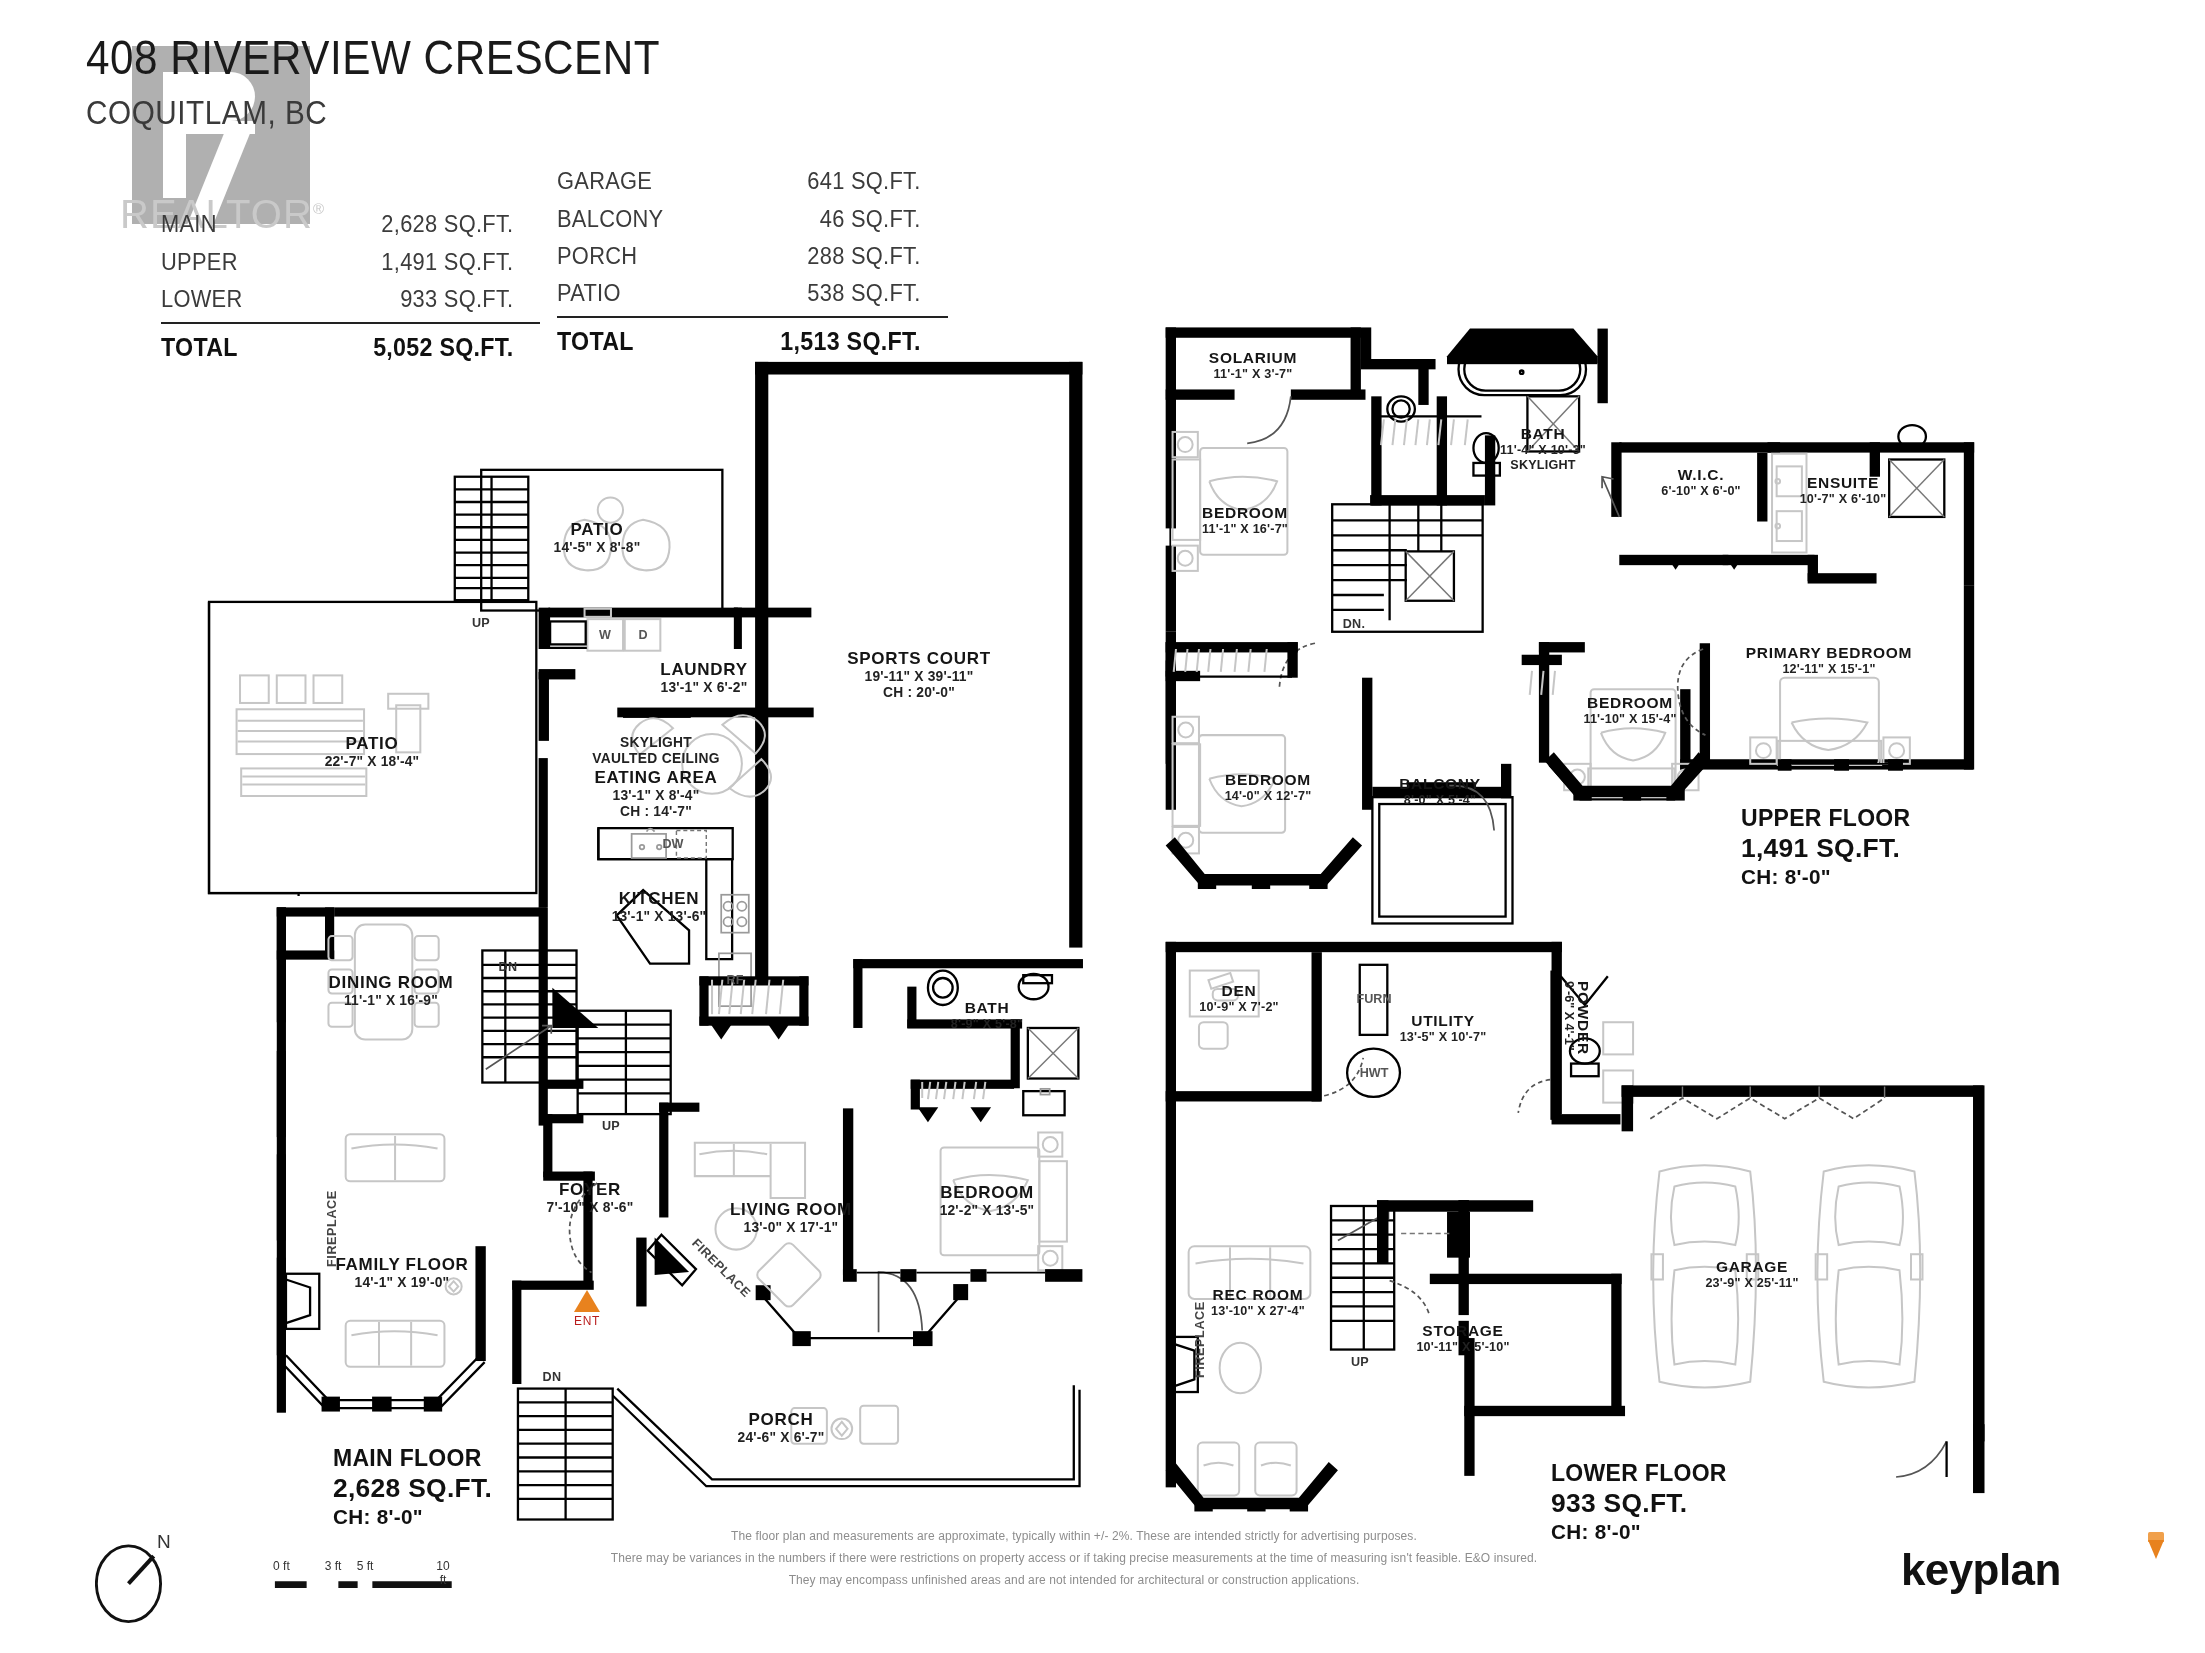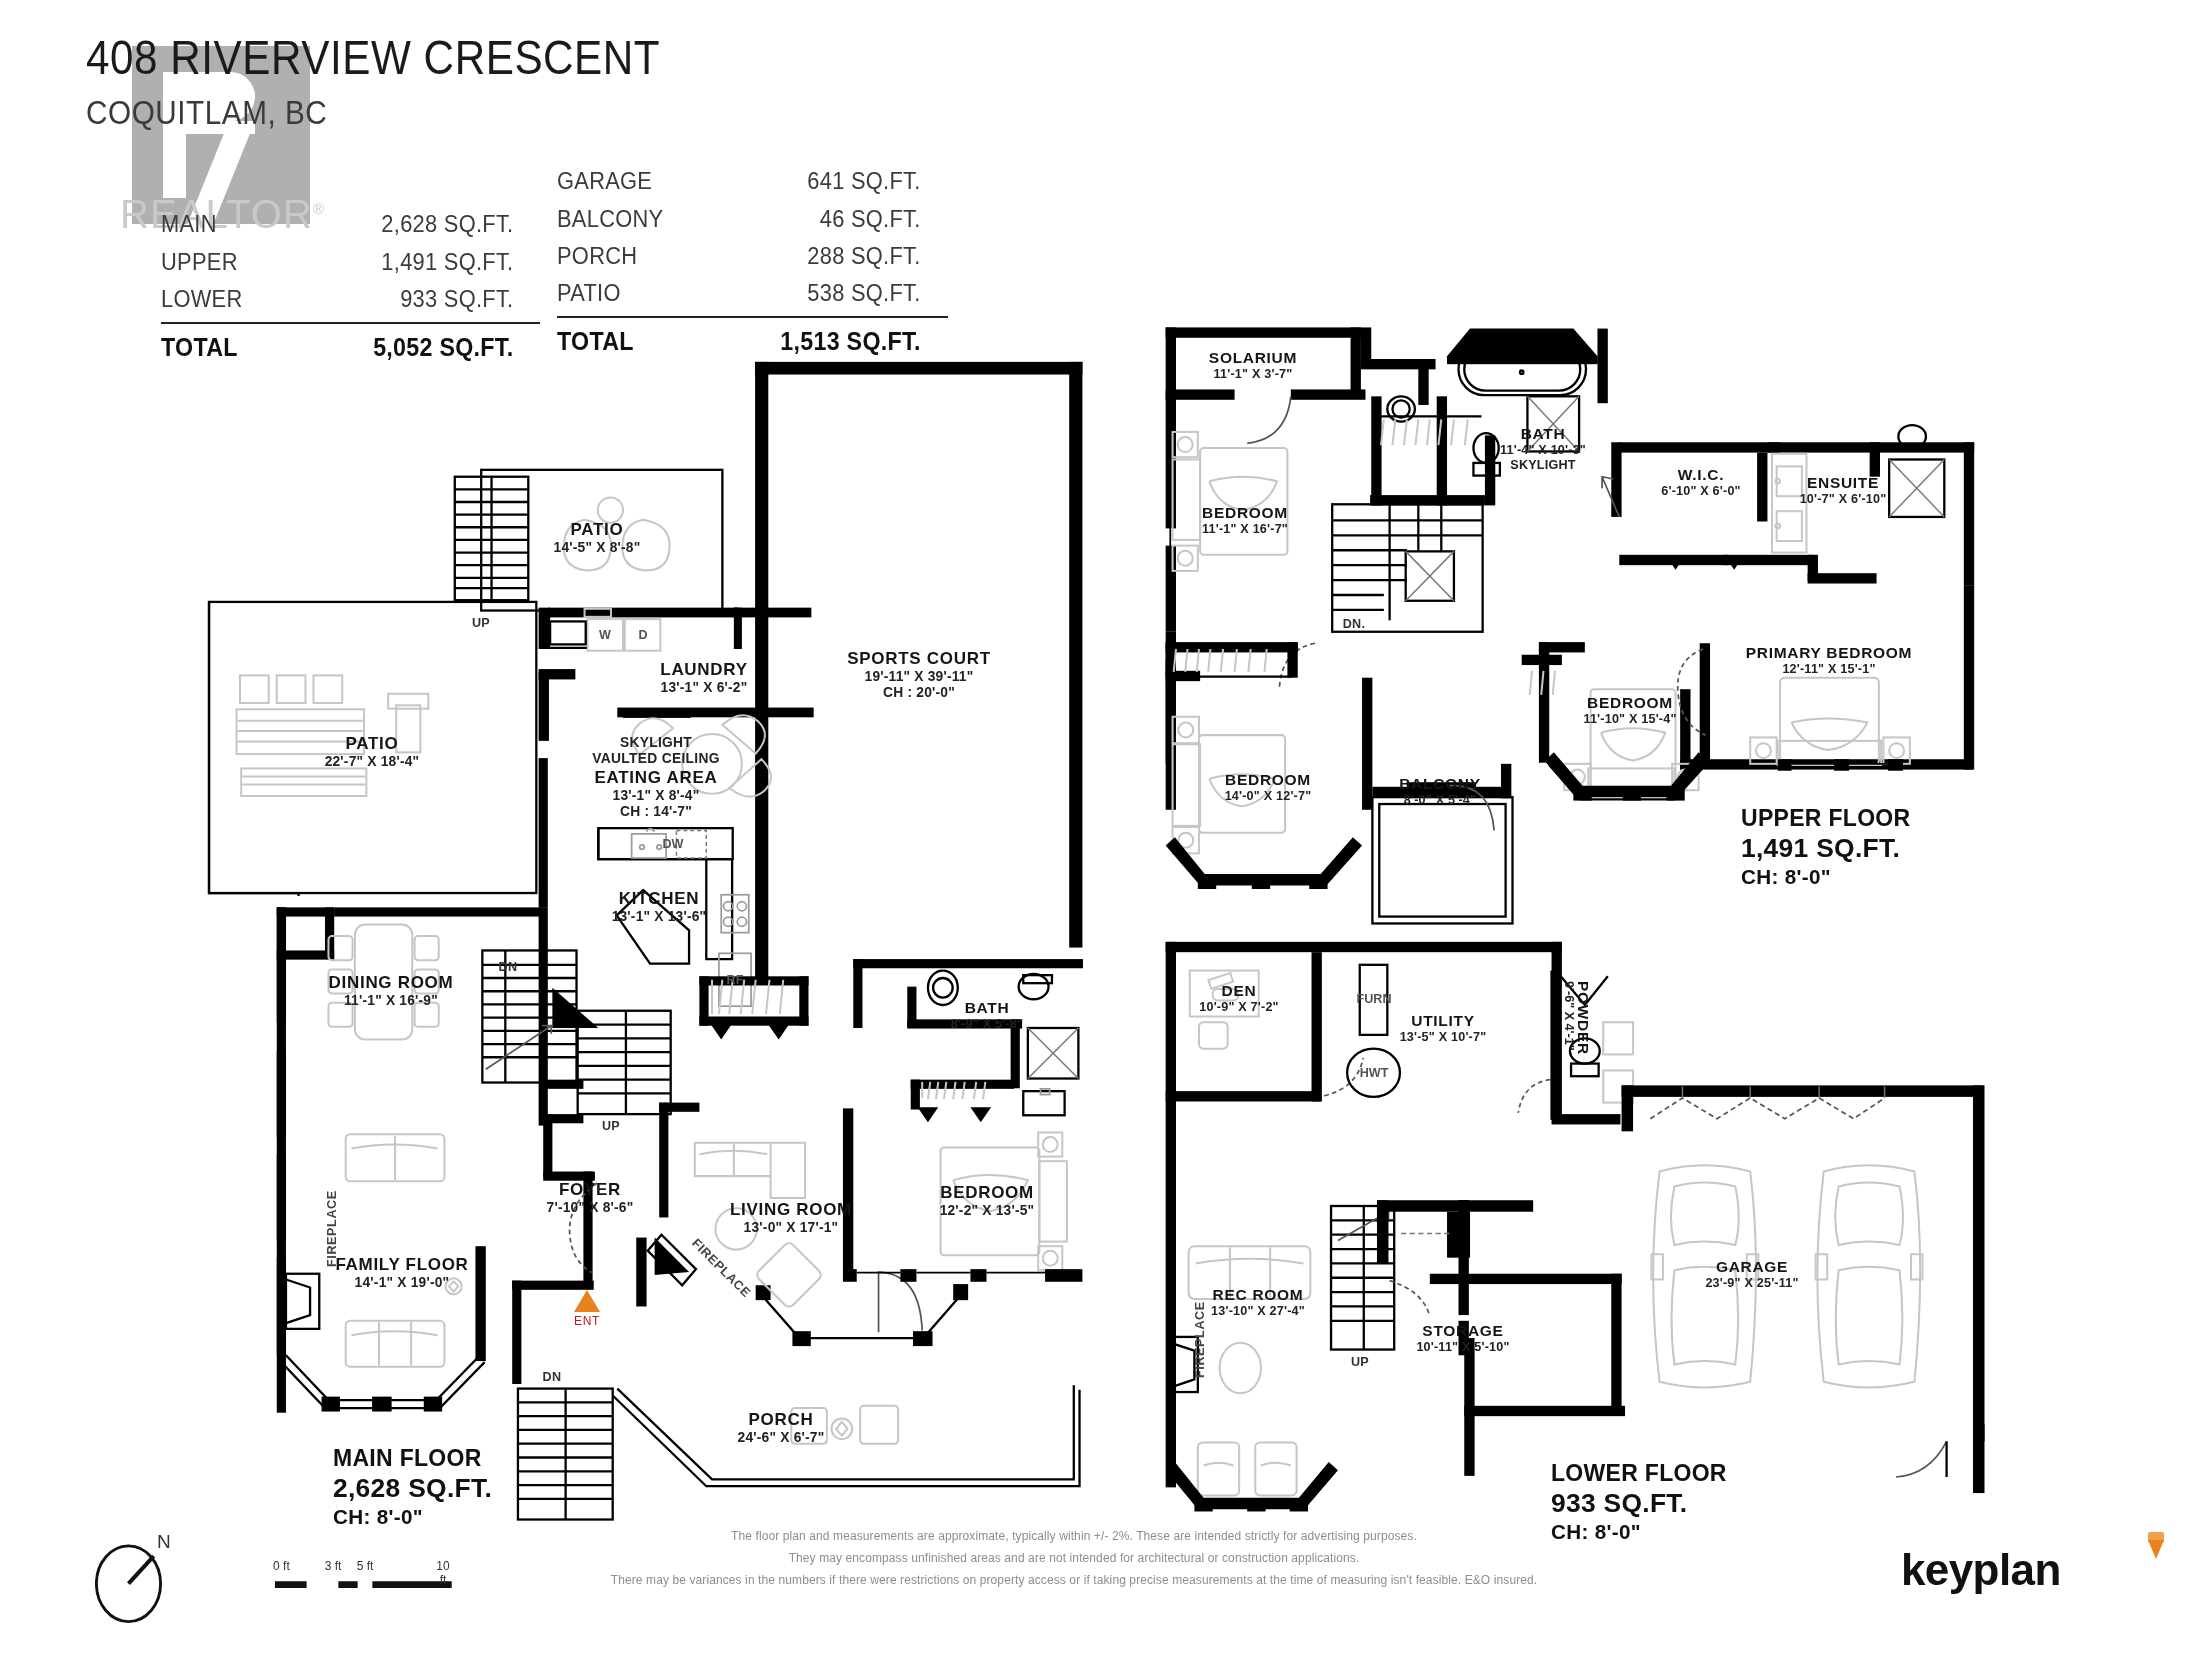--- a/index.html
+++ b/index.html
@@ -1029,22 +1029,22 @@
       <span style="left:87px;">5 ft</span>
       <span style="left:165px;text-align:center;">10 ft</span>
     </div>
     <svg width="190" height="17" viewBox="0 0 330 30">
       <path d="M6 4 H62 V16 H118 V4 H152 V16 H178 V4 H318 V16 H6 Z" fill="#111"></path>
     </svg>
   </div>
 
   <div class="disclaimer">
     <div>The floor plan and measurements are approximate, typically within +/- 2%. These are intended strictly for advertising purposes.</div>
+    <div>There may be variances in the numbers if there were restrictions on property access or if taking precise measurements at the time of measuring isn't feasible. E&amp;O insured.</div>
     <div>They may encompass unfinished areas and are not intended for architectural or construction applications.</div>
-    <div>There may be variances in the numbers if there were restrictions on property access or if taking precise measurements at the time of measuring isn't feasible. E&amp;O insured.</div>
   </div>
 
   <div class="keyplan">
     <span class="word">keyplan</span>
     <span class="pintop"></span>
     <span class="pin"></span>
   </div>
 
 </div>
 

